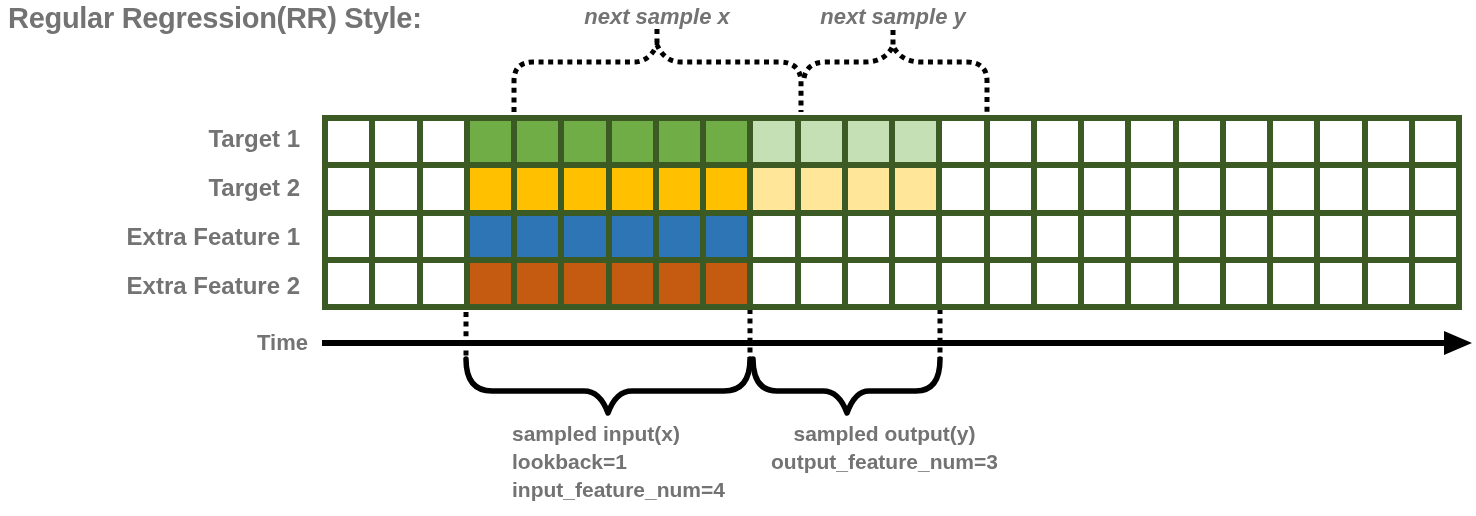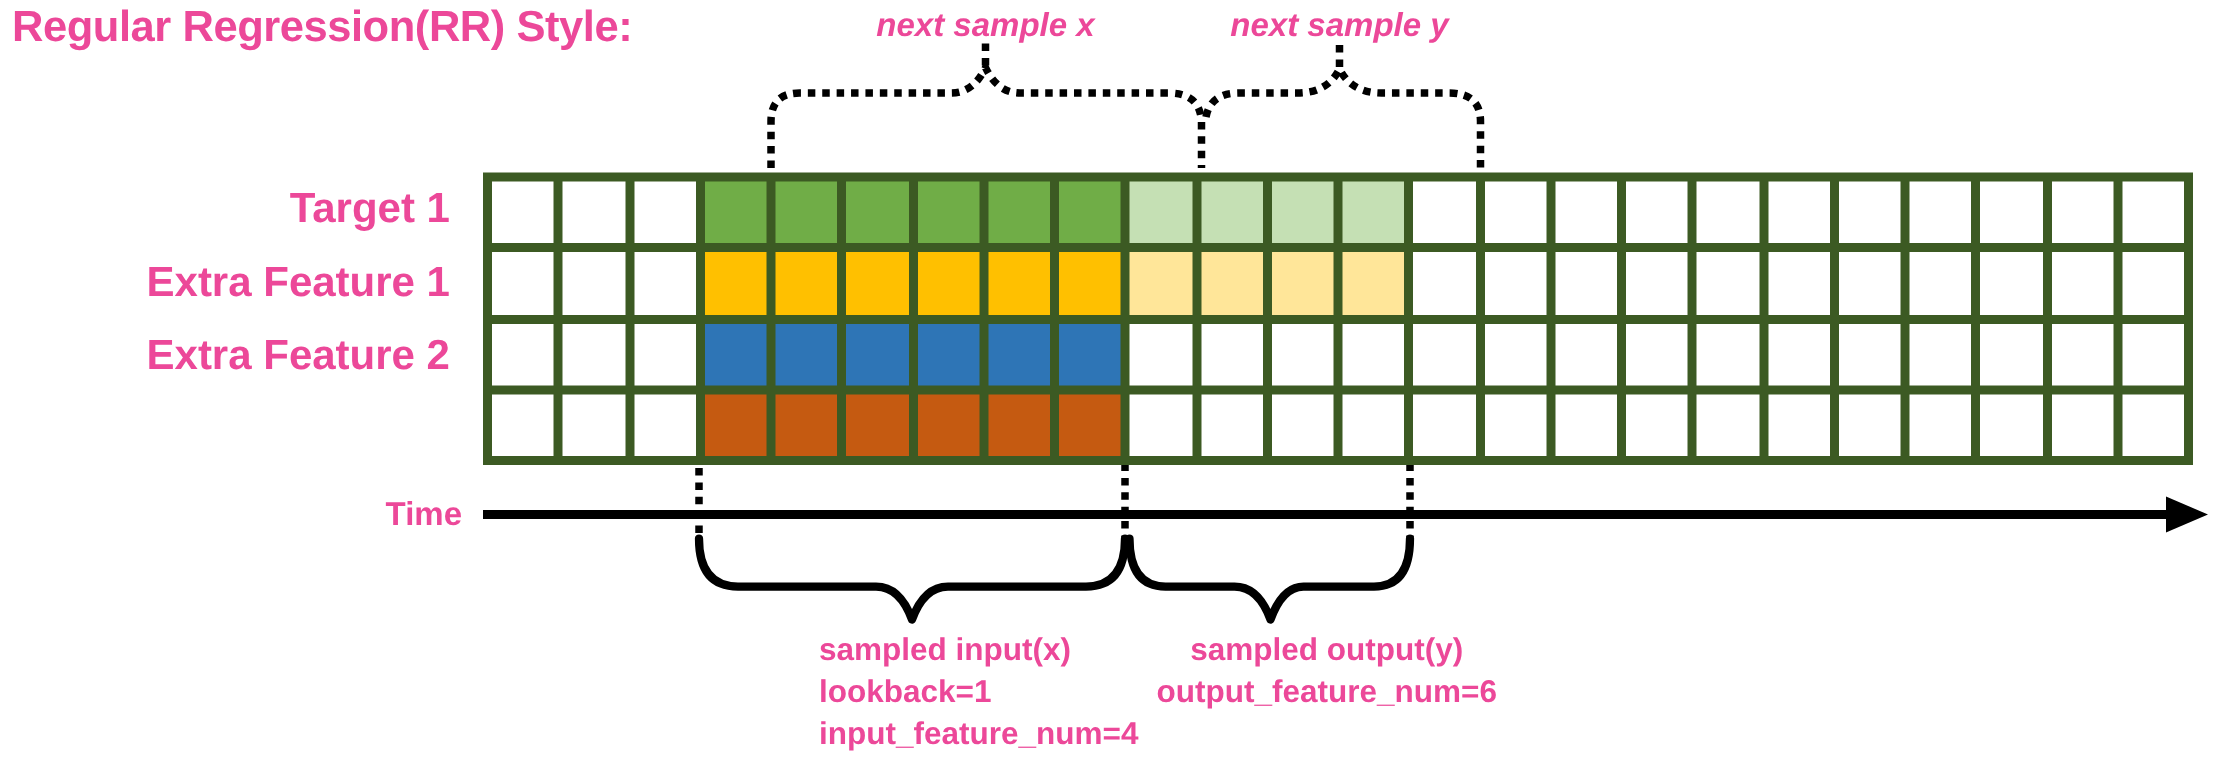--- a/index.html
+++ b/index.html
@@ -1,53 +1,53 @@
 <!DOCTYPE html>
 <html><head>
 <meta charset="utf-8">
 <style>
   html,body{margin:0;padding:0;background:#fff;}
   #canvas{
     position:relative;width:1476px;height:516px;background:#fff;overflow:hidden;
-    font-family:"Liberation Sans",sans-serif;color:#ec4899;
+    font-family:"Liberation Sans",sans-serif;color:#737373;
   }
   .title{
     position:absolute;left:8px;top:2px;font-size:29px;font-weight:700;letter-spacing:-0.3px;
   }
   .brace-label{
     position:absolute;top:4px;font-size:22px;font-weight:600;font-style:italic;text-align:center;
   }
   #next-x-label{left:507px;width:300px;}
   #next-y-label{left:743px;width:300px;}
   #overlay{position:absolute;left:0;top:0;pointer-events:none;}
   .dotted{stroke:#000;stroke-width:5;fill:none;stroke-dasharray:5 4.6;}
   .solid-brace{stroke:#000;stroke-width:5.5;fill:none;stroke-linecap:round;stroke-linejoin:round;}
   .axis{stroke:#000;stroke-width:6;fill:none;}
   #row-labels{
     position:absolute;left:0;top:115px;width:312px;height:195px;
     display:grid;grid-template-rows:repeat(4,1fr);
   }
   .row-label{
     display:flex;align-items:center;justify-content:flex-end;
-    padding-right:12px;font-size:28px;font-weight:700;white-space:nowrap;
+    padding-right:12px;font-size:24px;font-weight:700;white-space:nowrap;
   }
   #sample-grid{
     position:absolute;left:322px;top:115px;width:1140px;height:195px;
     display:grid;grid-template-columns:repeat(24,1fr);grid-template-rows:repeat(4,1fr);
     gap:6px;padding:6px;box-sizing:border-box;
   }
   .cell{background:#fff;}
   #time-label{
     position:absolute;left:100px;top:327px;width:208px;text-align:right;
     font-size:22px;font-weight:700;line-height:32px;
   }
   .summary{
     position:absolute;top:420px;font-size:21px;font-weight:600;line-height:28px;white-space:nowrap;
   }
-  #input-summary{left:512px;margin-left:34px;}
+  #input-summary{left:512px;}
   #output-summary{left:771px;text-align:center;}
 </style>
 </head>
 <body>
 
 <div id="canvas">
 
   <div class="title">Regular Regression(RR) Style:</div>
 
   <div class="brace-label" id="next-y-label">next sample y</div>
@@ -67,20 +67,21 @@
 
     <path class="solid-brace" d="M466 359 Q466 391 492 391 L584 391 Q600 391 608 413 Q616 391 632 391 L724 391 Q750 391 750 359"></path>
     <path class="solid-brace" d="M753 359 Q753 391 777 391 L823 391 Q839 391 847 413 Q855 391 869 391 L916 391 Q940 391 940 359"></path>
 
     <path class="axis" d="M322 343 L1448 343"></path>
     <polygon points="1444,331 1444,355 1472,343" fill="#000"></polygon>
   </svg>
 
   <div id="row-labels">
     <div class="row-label">Target 1</div>
+    <div class="row-label">Target 2</div>
     <div class="row-label">Extra Feature 1</div>
     <div class="row-label">Extra Feature 2</div>
   </div>
 
   <div id="sample-grid" style="background: rgb(60, 90, 35);">
       <div class="cell"></div>
       <div class="cell"></div>
       <div class="cell"></div>
       <div class="cell" style="background: rgb(112, 173, 71);"></div>
       <div class="cell" style="background: rgb(112, 173, 71);"></div>
@@ -180,16 +181,16 @@
   <div id="time-label">Time</div>
 
   <div class="summary" id="input-summary">
     <div>sampled input(x)</div>
     <div>lookback=1</div>
     <div>input_feature_num=4</div>
   </div>
 
   <div class="summary" id="output-summary">
     <div>sampled output(y)</div>
-    <div>output_feature_num=6</div>
+    <div>output_feature_num=3</div>
   </div>
 
 </div>
 
 </body></html>

